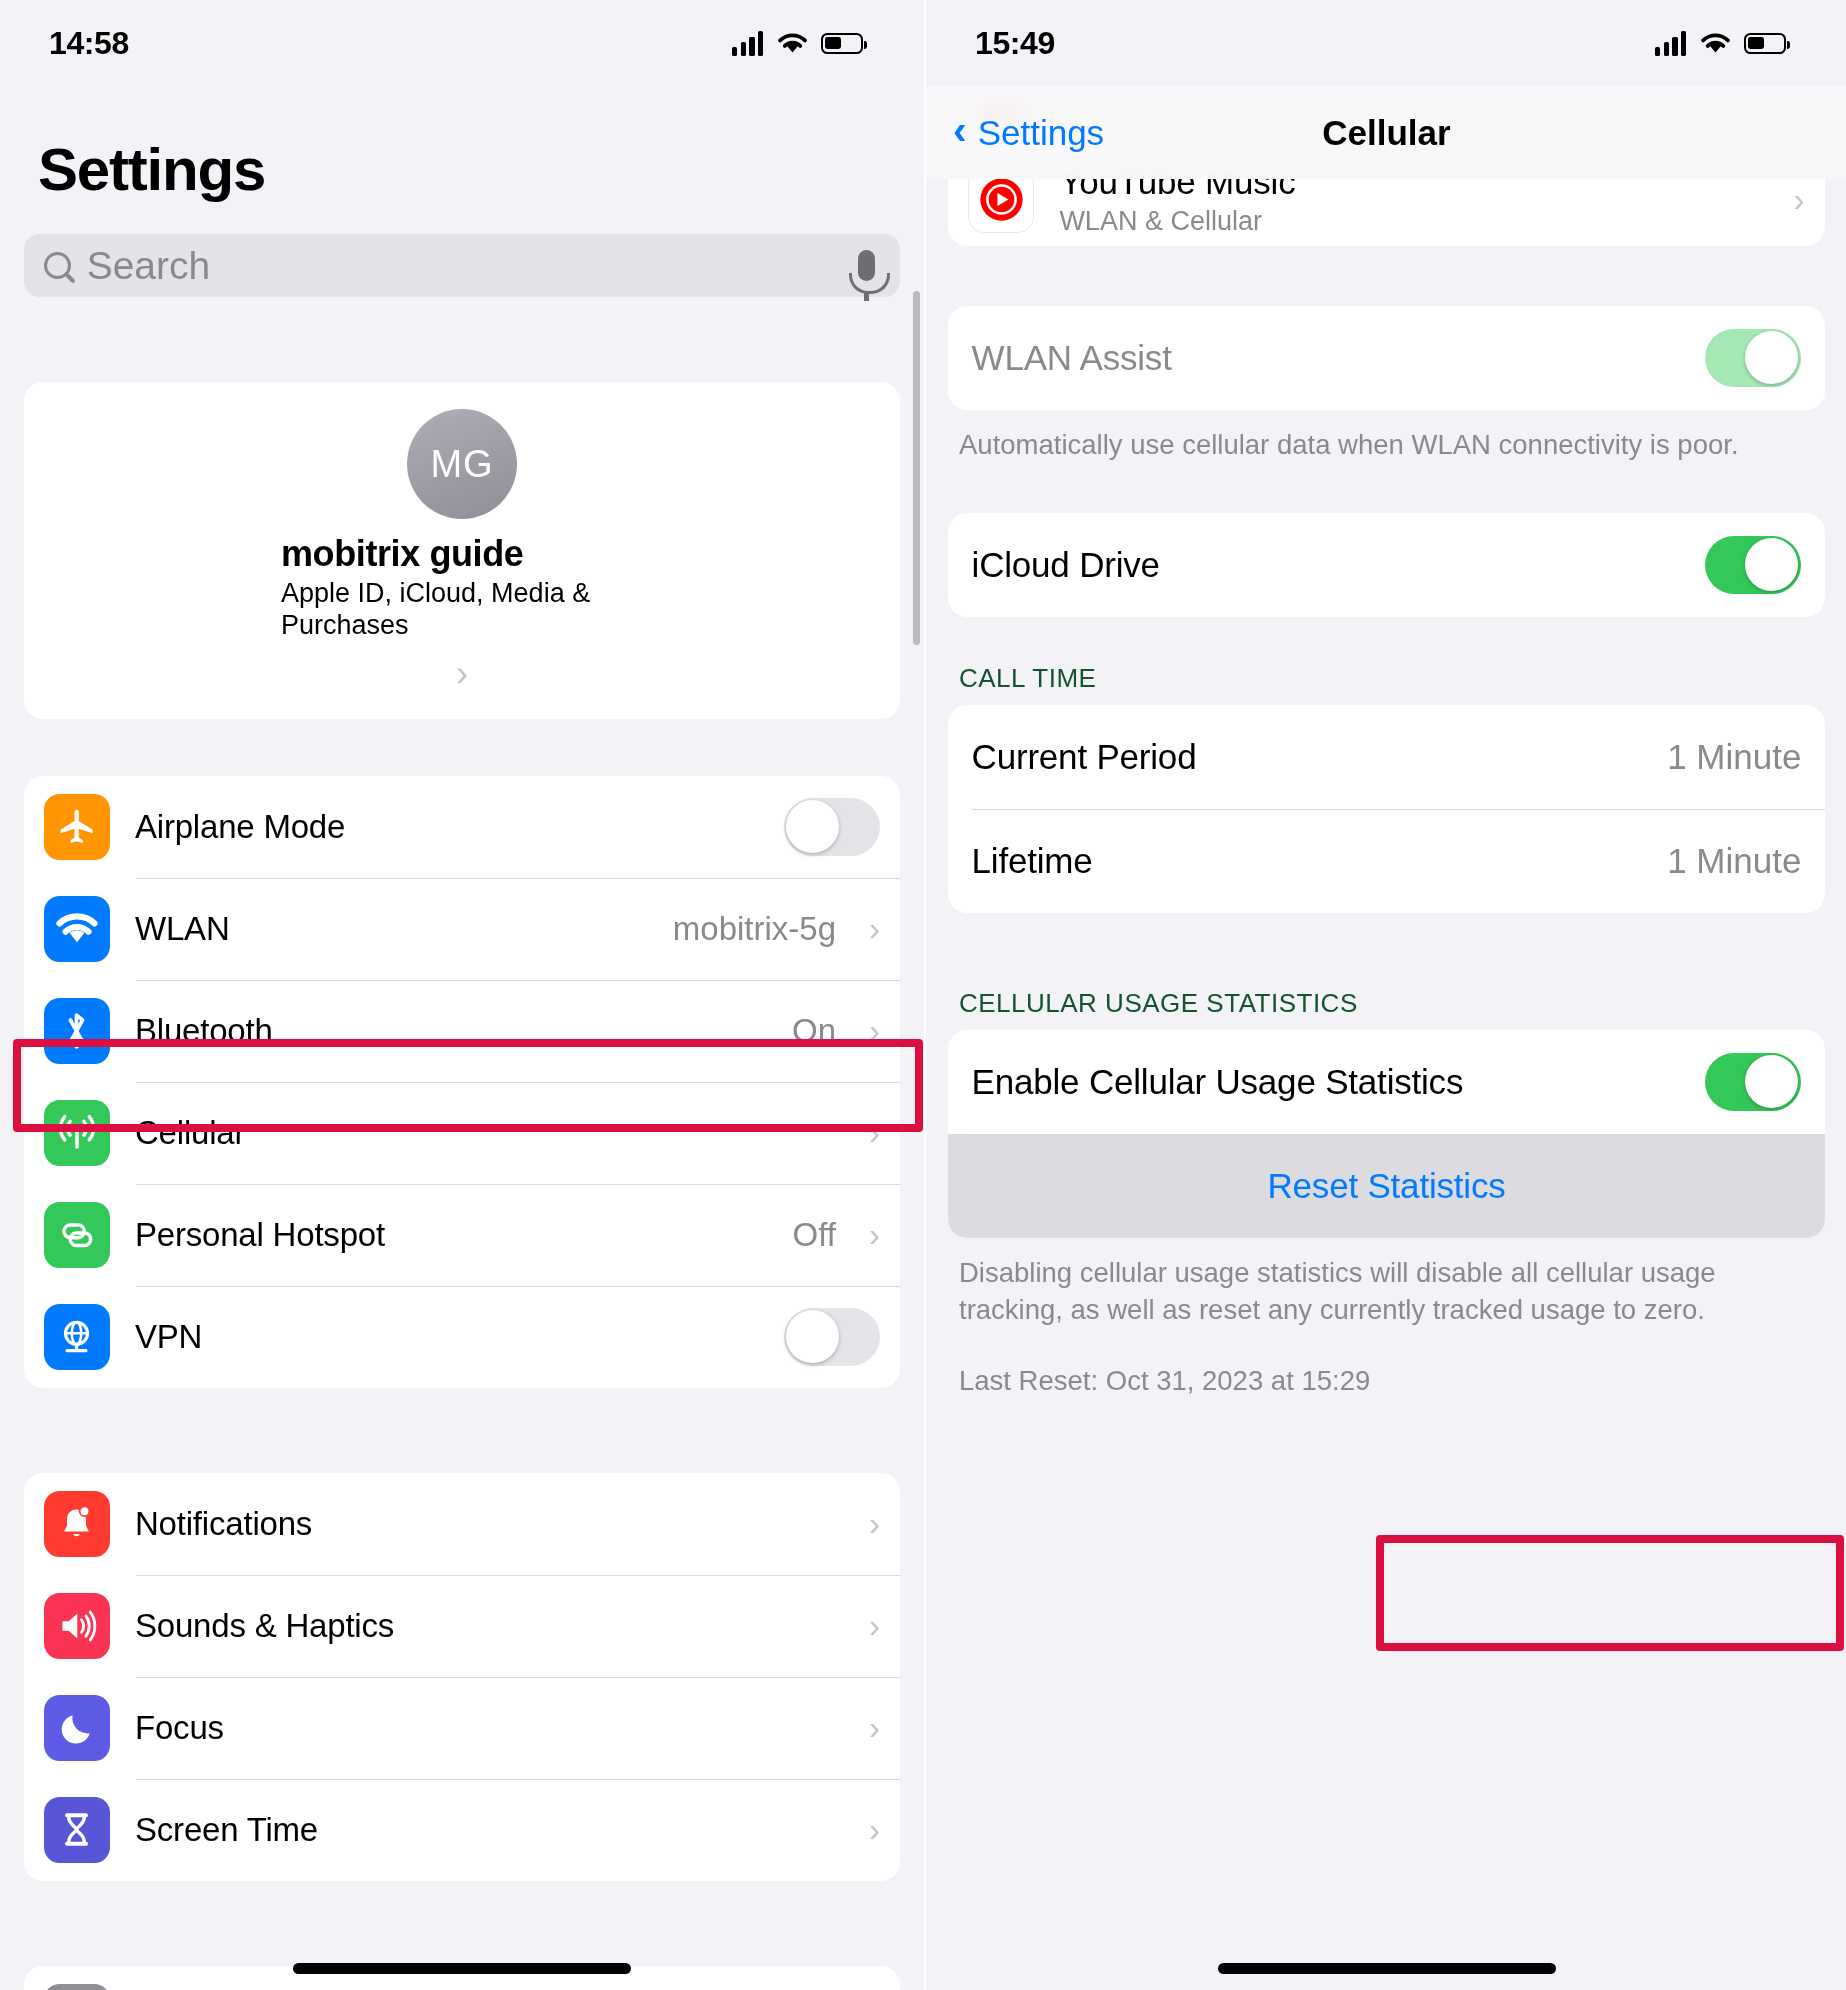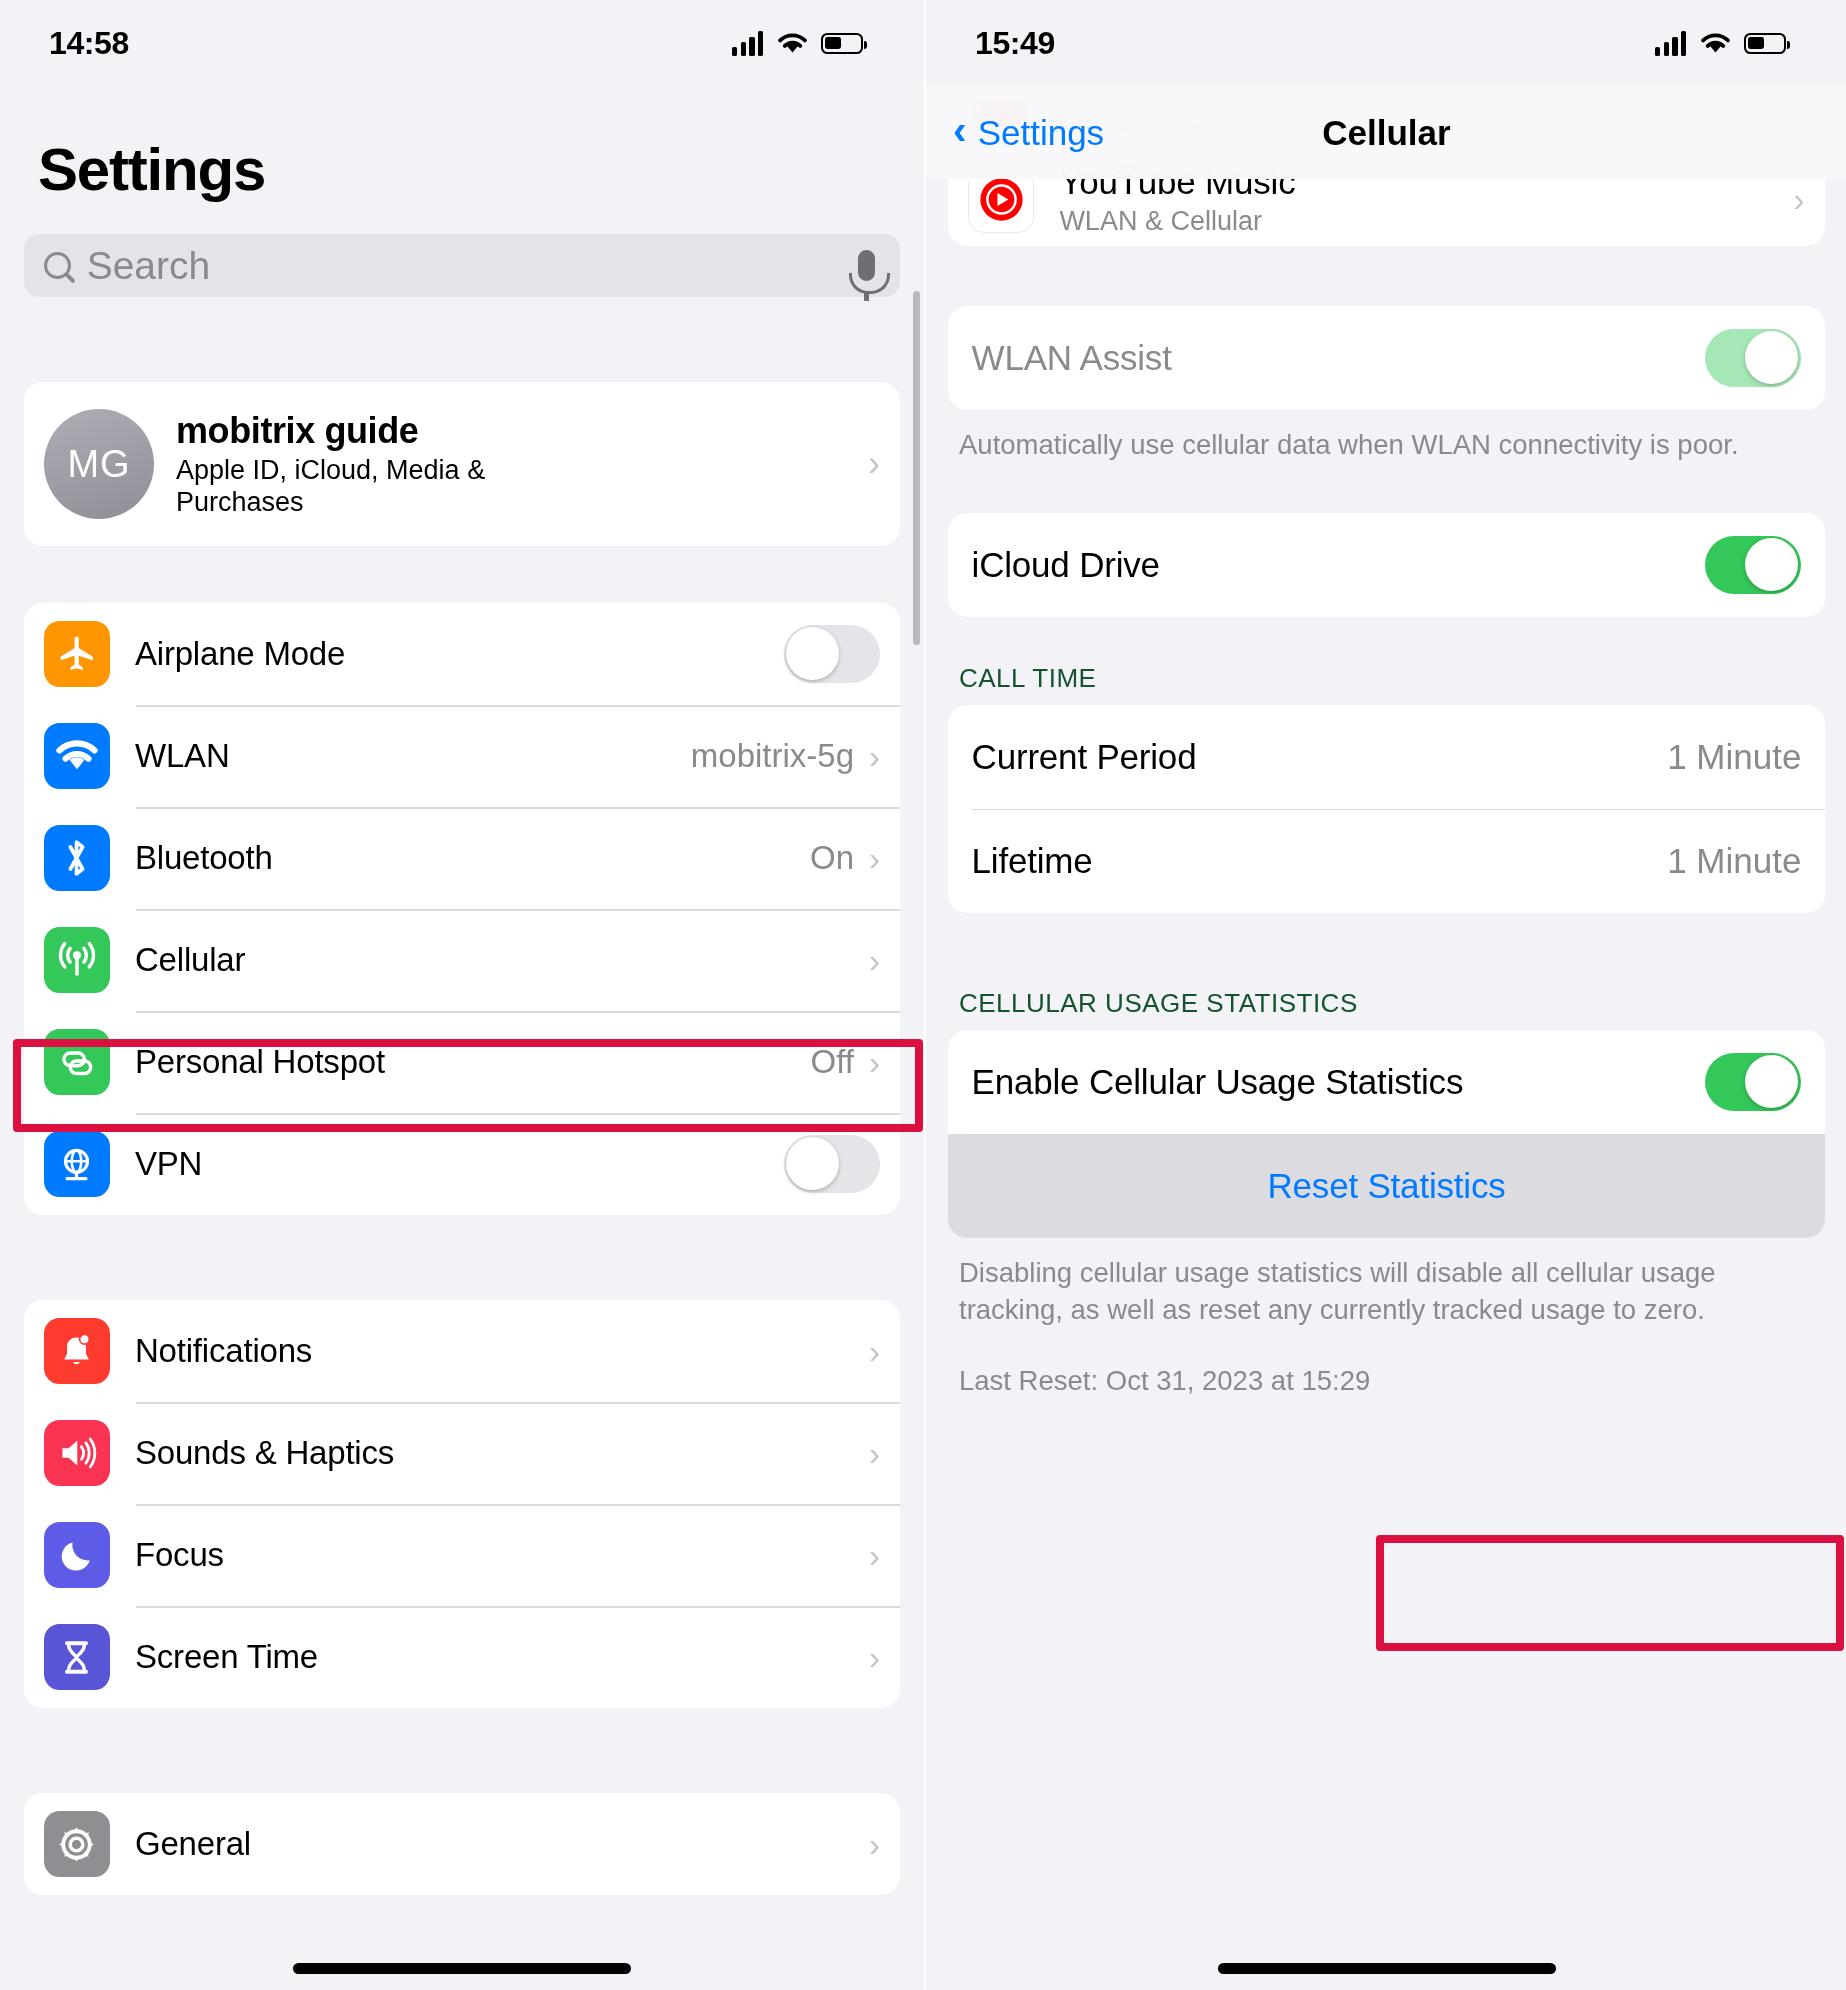--- a/index.html
+++ b/index.html
@@ -43,41 +43,41 @@
   .mag::after { content:""; position:absolute; width:3.9px; height:11.8px; background:#8A8A8E; transform:rotate(-45deg); right:-3.9px; bottom:-7.9px; border-radius:2.4px; }
   .mic { width:17.3px; height:31px; background:#6E6E73; border-radius:9.4px; position:relative; flex:none; margin-right:4.7px; }
   .mic::after { content:""; position:absolute; left:-8.6px; bottom:-12.6px; width:35px; height:17.3px; border:3.9px solid #6E6E73; border-top:none; border-radius:0 0 19px 19px; }
   .mic::before { content:""; position:absolute; left:6.3px; bottom:-20.4px; width:4.7px; height:9.4px; background:#6E6E73; }
 
   .group { background:#fff; border-radius:19px; margin:0 23.6px; overflow:hidden; }
   .gap-lg { height:57px; }
   .gap-xl { height:85px; }
 
   
-  .profile { display:flex; align-items:center; padding:27px 20.4px; gap:22px; }
+  .profile { display:flex; align-items:center; padding:27px 20.4px; gap:14px;flex-direction:column; }
   .avatar {
     width:110px; height:110px; border-radius:50%; flex:none;
     background:linear-gradient(160deg,#AEAEB6 0%,#8E8E96 100%);
     display:flex; align-items:center; justify-content:center;
     color:#fff; font-size:38px; font-weight:500; letter-spacing:0.8px;
   }
   .prof-txt { flex:1; }
   .prof-name { font-size:36px; font-weight:bold; color:#000; letter-spacing:-0.4px; }
   .prof-sub { font-size:27px; color:#000; line-height:1.18; margin-top:3.1px; max-width:362px; }
 
   .chev { color:#C4C4C7; font-size:36px; font-weight:500; flex:none; line-height:1; }
   .chev.sm { font-size:33px; }
 
   .row { display:flex; align-items:center; min-height:102px; padding:0 20.4px 0 20.4px; position:relative; }
   .row + .row::before {
     content:""; position:absolute; left:112px; right:0; top:0; height:1.6px; background:#D9D9DE;
   }
   .app-icon { width:66px; height:66px; border-radius:15.7px; flex:none; display:flex; align-items:center; justify-content:center; }
   .row-label { font-size:33px; color:#000; flex:1; margin-left:25px; letter-spacing:-0.2px; }
-  .row-value { font-size:33px; color:#8A8A8E; margin-right:15px; }
+  .row-value { font-size:33px; color:#8A8A8E; margin-right:33px; }
 
   
   .toggle { width:96px; height:58px; border-radius:29px; background:#E4E4E9; position:relative; flex:none; }
   .toggle i { position:absolute; top:2.4px; left:2.4px; width:53px; height:53px; border-radius:50%; background:#fff; box-shadow:0 1.6px 4.7px rgba(0,0,0,.25); }
   .toggle.on { background:#34C759; }
   .toggle.on i { left:40px; }
   .toggle.dim { background:#A5E8B5; }
   .toggle.dim i { left:40px; }
 
   

